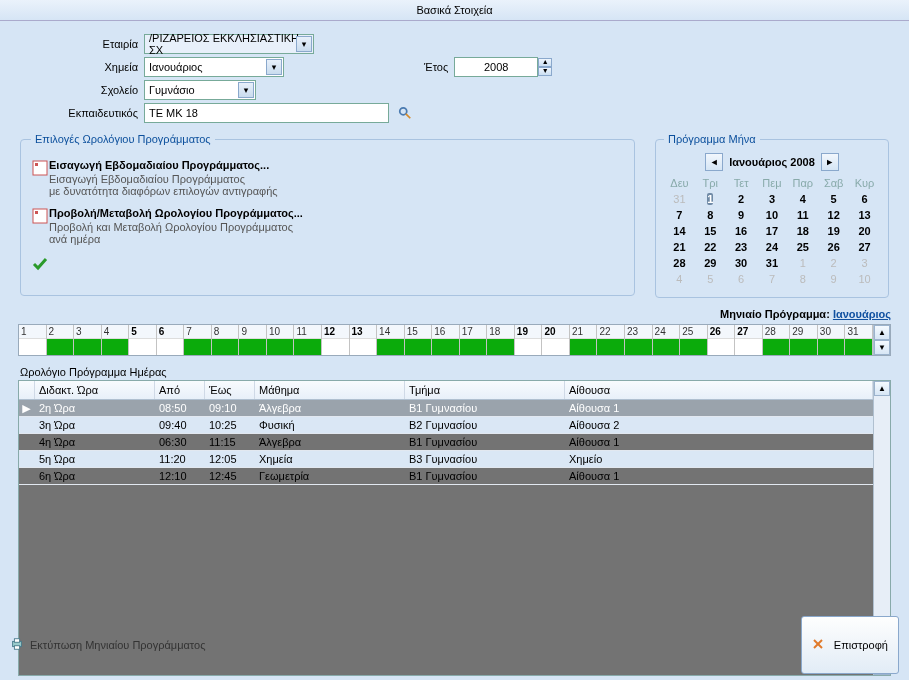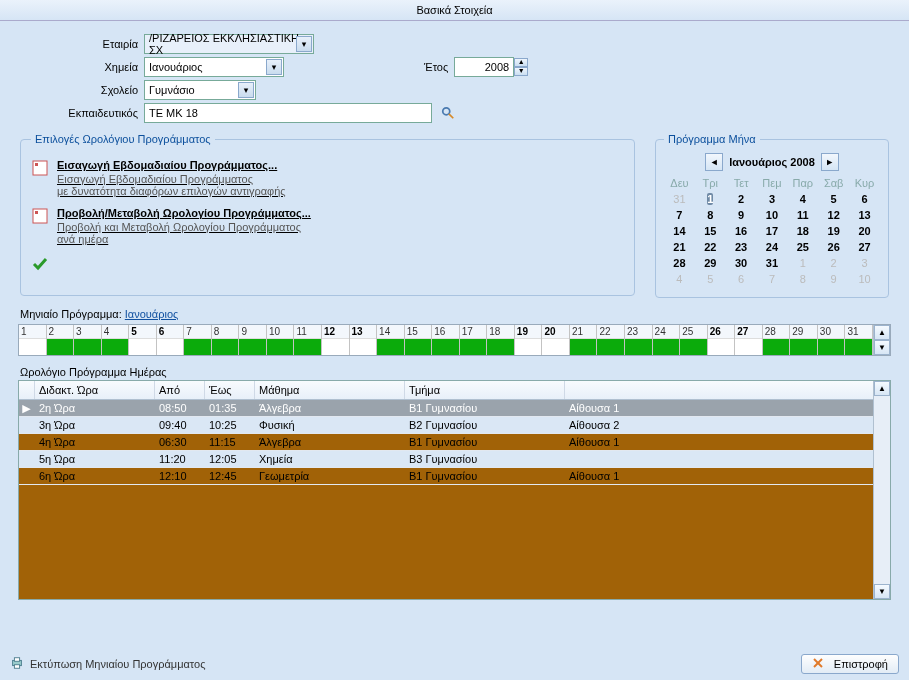--- a/index.html
+++ b/index.html
@@ -13,66 +13,66 @@
   .select .dd { position: absolute; right: 1px; top: 1px; width: 16px; height: 16px; background: linear-gradient(#e8f0fa,#c9dcee); border: 1px solid #8aa8cc; display:flex; align-items:center; justify-content:center; font-size:9px; }
   .year-wrap { display:flex; align-items:center; margin-left: 140px;}
   .spinbtns { display:flex; flex-direction:column; }
   .spin { width:14px; height:9px; background:linear-gradient(#eef5fd,#cbdff2); border:1px solid #8aa8cc; font-size:7px; line-height:6px; text-align:center; }
   .search-icon { margin-left:8px; width:16px; height:16px; display:inline-flex; align-items:center; justify-content:center; }
 
   fieldset { border: 1px solid #a9c3e0; border-radius: 4px; background: transparent; }
   legend { color: #0b4f9c; padding: 0 4px; }
   .mid { display: flex; gap: 16px; margin-top: 10px; align-items: flex-start;}
   .options { flex: 1; padding: 8px 10px 12px 10px; }
-  .opt { display:flex; gap:8px; margin: 6px 0 10px 0; text-decoration: underline; }
+  .opt { display:flex; margin: 6px 0 10px 0; }
   .opt-icon { width:18px; height:18px; flex:0 0 18px; display:flex; align-items:center; justify-content:center; }
   .opt-title { color:#000; font-weight:bold; }
   .opt-desc { color:#555; margin-top:2px; }
 
   .cal { width:234px; padding:6px 8px 10px 8px; }
   .cal-head { display:flex; align-items:center; justify-content:center; gap:6px; margin:2px 0 4px 0; }
   .navbtn { width:18px; height:18px; border:1px solid #8aa8cc; background:linear-gradient(#f2f7fd,#d5e5f5); display:flex; align-items:center; justify-content:center; font-size:9px; }
   table.calendar { width:100%; border-collapse:collapse; }
   table.calendar th { color:#8aa; font-weight:normal; padding:2px 0; width:14.28%; text-align:center; }
   table.calendar td { text-align:center; padding:2px 0; }
   .out-month { color:#bbb; }
   .in-month { color:#000; font-weight:bold; }
   .sel-day { background:#6f8aa6; color:#fff !important; border-radius:2px; }
 
-  .month-label { font-weight:normal; margin: 10px 0 4px 2px; }
+  .month-label { font-weight:bold; margin: 10px 0 4px 2px; text-align: right; }
   .month-label a { color:#1050a0; text-decoration:underline; }
 
   .daystrip-wrap { display:flex; align-items:stretch; border:1px solid #9ab; background:#fff; }
   .daystrip { display:flex; flex:1; overflow:hidden; }
   .day { flex:1 0 0; min-width:0; border-right:1px solid #c3c3c3; display:flex; flex-direction:column; }
   .day .num { font-size:10px; padding:1px 2px; color:#333; background:#f3f7fc; border-bottom:1px solid #ddd; text-align:left; height:14px; line-height:12px; }
   .day .bar { height:16px; }
   .bar.green { background:#0bab0b; }
   .bar.white { background:#fff; }
   .day.bold .num { font-weight:bold; color:#000; }
   .scrollv { width:17px; background:#e7eef7; border-left:1px solid #b0c0d0; display:flex; flex-direction:column; justify-content:space-between; }
   .sbtn { height:15px; background:linear-gradient(#f5faff,#d7e6f5); border:1px solid #9cb3cd; margin:0; font-size:8px; text-align:center; line-height:13px; }
 
   .grid-title { margin:10px 0 2px 2px; }
-  .grid-wrap { display:flex; border:1px solid #8aa; background:#a16207; height:220px; }
+  .grid-wrap { display:flex; border:1px solid #8aa; background:#737373; height:296px; }
   .grid { flex:1; display:flex; flex-direction:column; overflow:hidden; }
   .ghead { display:flex; background:linear-gradient(#f8fbfe,#e8f0f9); border-bottom:1px solid #b0c0d0; }
   .ghead .gh { border-right:1px solid #cfd9e6; padding:3px 4px; }
   .rowsel { width:16px; border-right:1px solid #cfd9e6; }
   .c-hr{width:120px} .c-ap{width:50px} .c-ew{width:50px} .c-ma{width:150px} .c-tm{width:160px} .c-ai{flex:1}
   .grow { display:flex; border-bottom:1px solid #e2e8f0; height:17px; align-items:center; }
   .grow div { padding:0 4px; border-right:1px solid transparent; }
   .grow.alt { background:#dae7f5; }
   .grow.sel { background:#9aa3ac; color:#fff; }
   .grow .rowsel { display:flex; align-items:center; justify-content:center; }
   .vscroll { width:17px; background:#e7eef7; border-left:1px solid #b0c0d0; display:flex; flex-direction:column; justify-content:space-between; }
 
   .footer { position:absolute; bottom:6px; left:10px; right:10px; display:flex; align-items:center; justify-content:space-between; }
   .footer .print { display:flex; align-items:center; gap:6px; color:#333; }
-  .btn { background:linear-gradient(#fefefe,#e2ecf6); border:1px solid #8aa8cc; border-radius:3px; padding:2px 10px; display:flex; align-items:center; gap:10px; }
+  .btn { background:linear-gradient(#fefefe,#e2ecf6); border:1px solid #8aa8cc; border-radius:3px; padding:21px 10px; display:flex; align-items:center; gap:10px; }
 </style>
 </head>
 <body>
 
 <div class="titlebar"><span>Βασικά Στοιχεία</span></div>
 
 <div class="content">
 
   <div class="form-row">
     <label>Εταιρία</label>
@@ -82,39 +82,39 @@
     </div>
   </div>
   <div class="form-row">
     <label>Χημεία</label>
     <div class="select" style="width:140px">
       <span>Ιανουάριος</span>
         <span class="dd">▾</span>
     </div>
     <div class="year-wrap">
       <label style="width:auto;margin-right:6px">Έτος</label>
-      <div class="input" style="width:60px;justify-content:flex-end">
+      <div class="input" style="width:84px;justify-content:center">
           <span>2008</span>
         </div>
       <div class="spinbtns">
         <div class="spin">▲</div>
         <div class="spin">▼</div>
       </div>
     </div>
   </div>
   <div class="form-row">
     <label>Σχολείο</label>
     <div class="select" style="width:112px">
       <span>Γυμνάσιο</span>
         <span class="dd">▾</span>
     </div>
   </div>
   <div class="form-row">
     <label>Εκπαιδευτικός</label>
-    <div class="input" style="width:288px">
+    <div class="input" style="width:245px">
         <span>TE MK 18</span>
       </div>
     <span class="search-icon">
       <svg width="14" height="14" viewBox="0 0 16 16">
           <circle cx="6" cy="6" r="4" fill="none" stroke="#4a7ab0" stroke-width="2"></circle>
           <line x1="9" y1="9" x2="14" y2="14" stroke="#d68a2a" stroke-width="2"></line>
         </svg>
     </span>
   </div>
 
@@ -376,27 +376,28 @@
   <div class="grid-title">Ωρολόγιο Πρόγραμμα Ημέρας</div>
   <div class="grid-wrap">
     <div class="grid">
       <div class="ghead">
         <div class="gh rowsel"></div>
         <div class="gh c-hr">Διδακτ. Ώρα</div>
         <div class="gh c-ap">Από</div>
         <div class="gh c-ew">Έως</div>
         <div class="gh c-ma">Μάθημα</div>
         <div class="gh c-tm">Τμήμα</div>
+        <div class="gh c-ai">Αίθουσα</div>
       </div>
       <div id="grid-rows">
           <div class="grow sel">
             <div class="rowsel">▶</div>
             <div class="c-hr">2η Ώρα</div>
             <div class="c-ap">08:50</div>
-            <div class="c-ew">01:35</div>
+            <div class="c-ew">09:10</div>
             <div class="c-ma">Άλγεβρα</div>
             <div class="c-tm">Β1 Γυμνασίου</div>
             <div class="c-ai">Αίθουσα 1</div>
           </div>
           <div class="grow alt">
             <div class="rowsel"></div>
             <div class="c-hr">3η Ώρα</div>
             <div class="c-ap">09:40</div>
             <div class="c-ew">10:25</div>
             <div class="c-ma">Φυσική</div>
@@ -412,20 +413,21 @@
             <div class="c-tm">Β1 Γυμνασίου</div>
             <div class="c-ai">Αίθουσα 1</div>
           </div>
           <div class="grow alt">
             <div class="rowsel"></div>
             <div class="c-hr">5η Ώρα</div>
             <div class="c-ap">11:20</div>
             <div class="c-ew">12:05</div>
             <div class="c-ma">Χημεία</div>
             <div class="c-tm">Β3 Γυμνασίου</div>
+            <div class="c-ai">Χημείο</div>
           </div>
           <div class="grow">
             <div class="rowsel"></div>
             <div class="c-hr">6η Ώρα</div>
             <div class="c-ap">12:10</div>
             <div class="c-ew">12:45</div>
             <div class="c-ma">Γεωμετρία</div>
             <div class="c-tm">Β1 Γυμνασίου</div>
             <div class="c-ai">Αίθουσα 1</div>
           </div>

